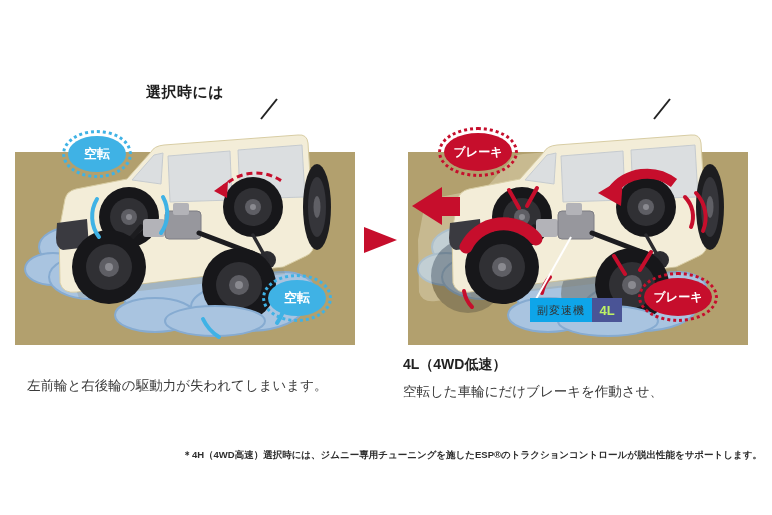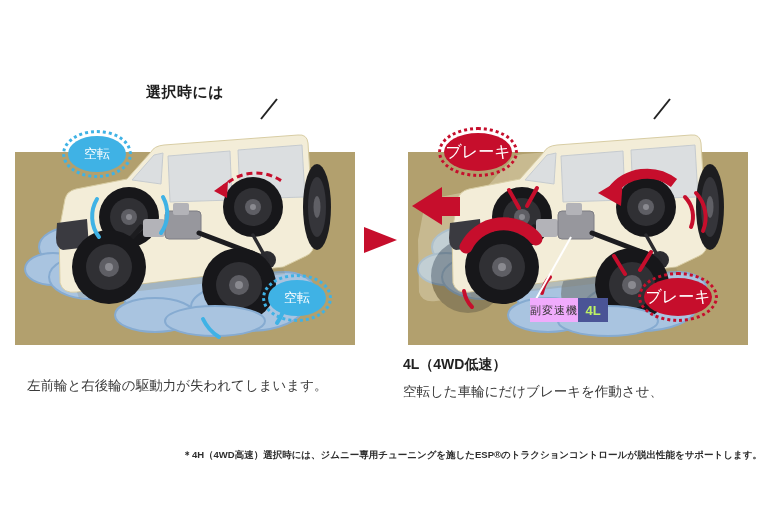--- a/index.html
+++ b/index.html
@@ -17,45 +17,45 @@
   .ground-left{left:15px;}
   .ground-right{left:408px;}
   .scene{position:absolute;top:95px;width:340px;height:250px;z-index:2;}
   .scene-left{left:15px;}
   .scene-right{left:408px;}
 
   
   .burst{
     position:absolute;z-index:3;border-radius:50%;
     display:flex;align-items:center;justify-content:center;
-    color:#fff;font-weight:normal;white-space:nowrap;
+    color:#fff;font-weight:bold;white-space:nowrap;
   }
   .burst::before{content:"";position:absolute;inset:-6px;border-radius:50%;border:3px dotted transparent;}
   .burst-blue{background:var(--spin-blue);width:58px;height:36px;font-size:13px;}
   .burst-blue::before{border-color:var(--spin-blue);}
-  .burst-red{background:var(--brake-red);width:68px;height:38px;font-size:16px;}
+  .burst-red{background:var(--brake-red);width:68px;height:38px;font-size:12px;}
   .burst-red::before{border-color:var(--brake-red);}
 
   .badge-slip-top{left:68px;top:136px;}
   .badge-slip-bottom{left:268px;top:280px;}
   .badge-brake-top{left:444px;top:133px;}
   .badge-brake-bottom{left:644px;top:278px;}
 
   
   .transition-arrow{
     position:absolute;left:364px;top:227px;width:0;height:0;z-index:3;
     border-left:33px solid var(--brake-red);
     border-top:13px solid transparent;border-bottom:13px solid transparent;
   }
 
   
   .transfer-label{position:absolute;left:530px;top:298px;display:flex;z-index:4;height:24px;}
   .transfer-label .name{
-    background:#f0abfc;color:#333;font-size:11px;display:flex;align-items:center;
-    padding:0 0;letter-spacing:1px;
+    background:#0ea5e9;color:#333;font-size:11px;display:flex;align-items:center;
+    padding:0 7px;letter-spacing:1px;
   }
   .transfer-label .mode{
     background:var(--gear-blue);color:#bef264;font-size:13px;font-weight:bold;
     width:30px;display:flex;align-items:center;justify-content:center;
   }
 
   
   .caption{position:absolute;font-size:13.5px;color:#3a3a3a;line-height:27px;z-index:3;white-space:nowrap;}
   .caption-left{left:27px;top:372px;}
   .caption-right{left:403px;top:353px;}

